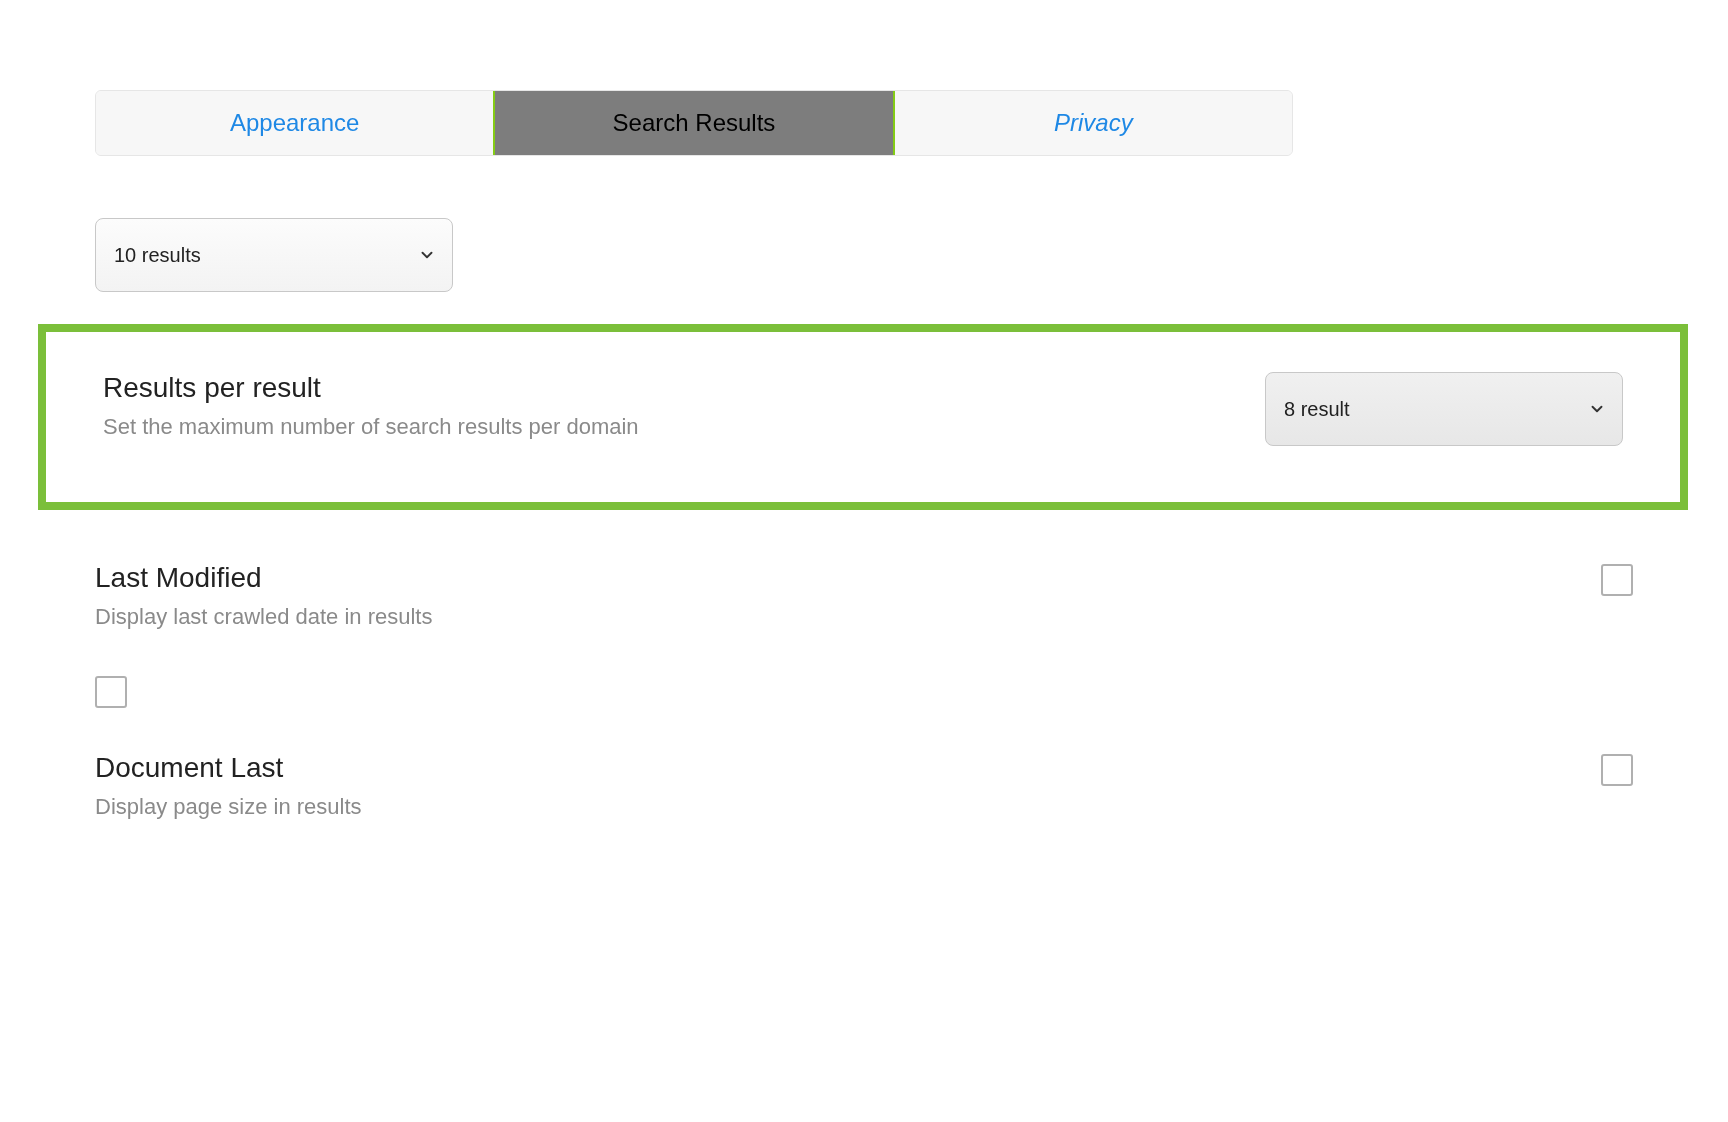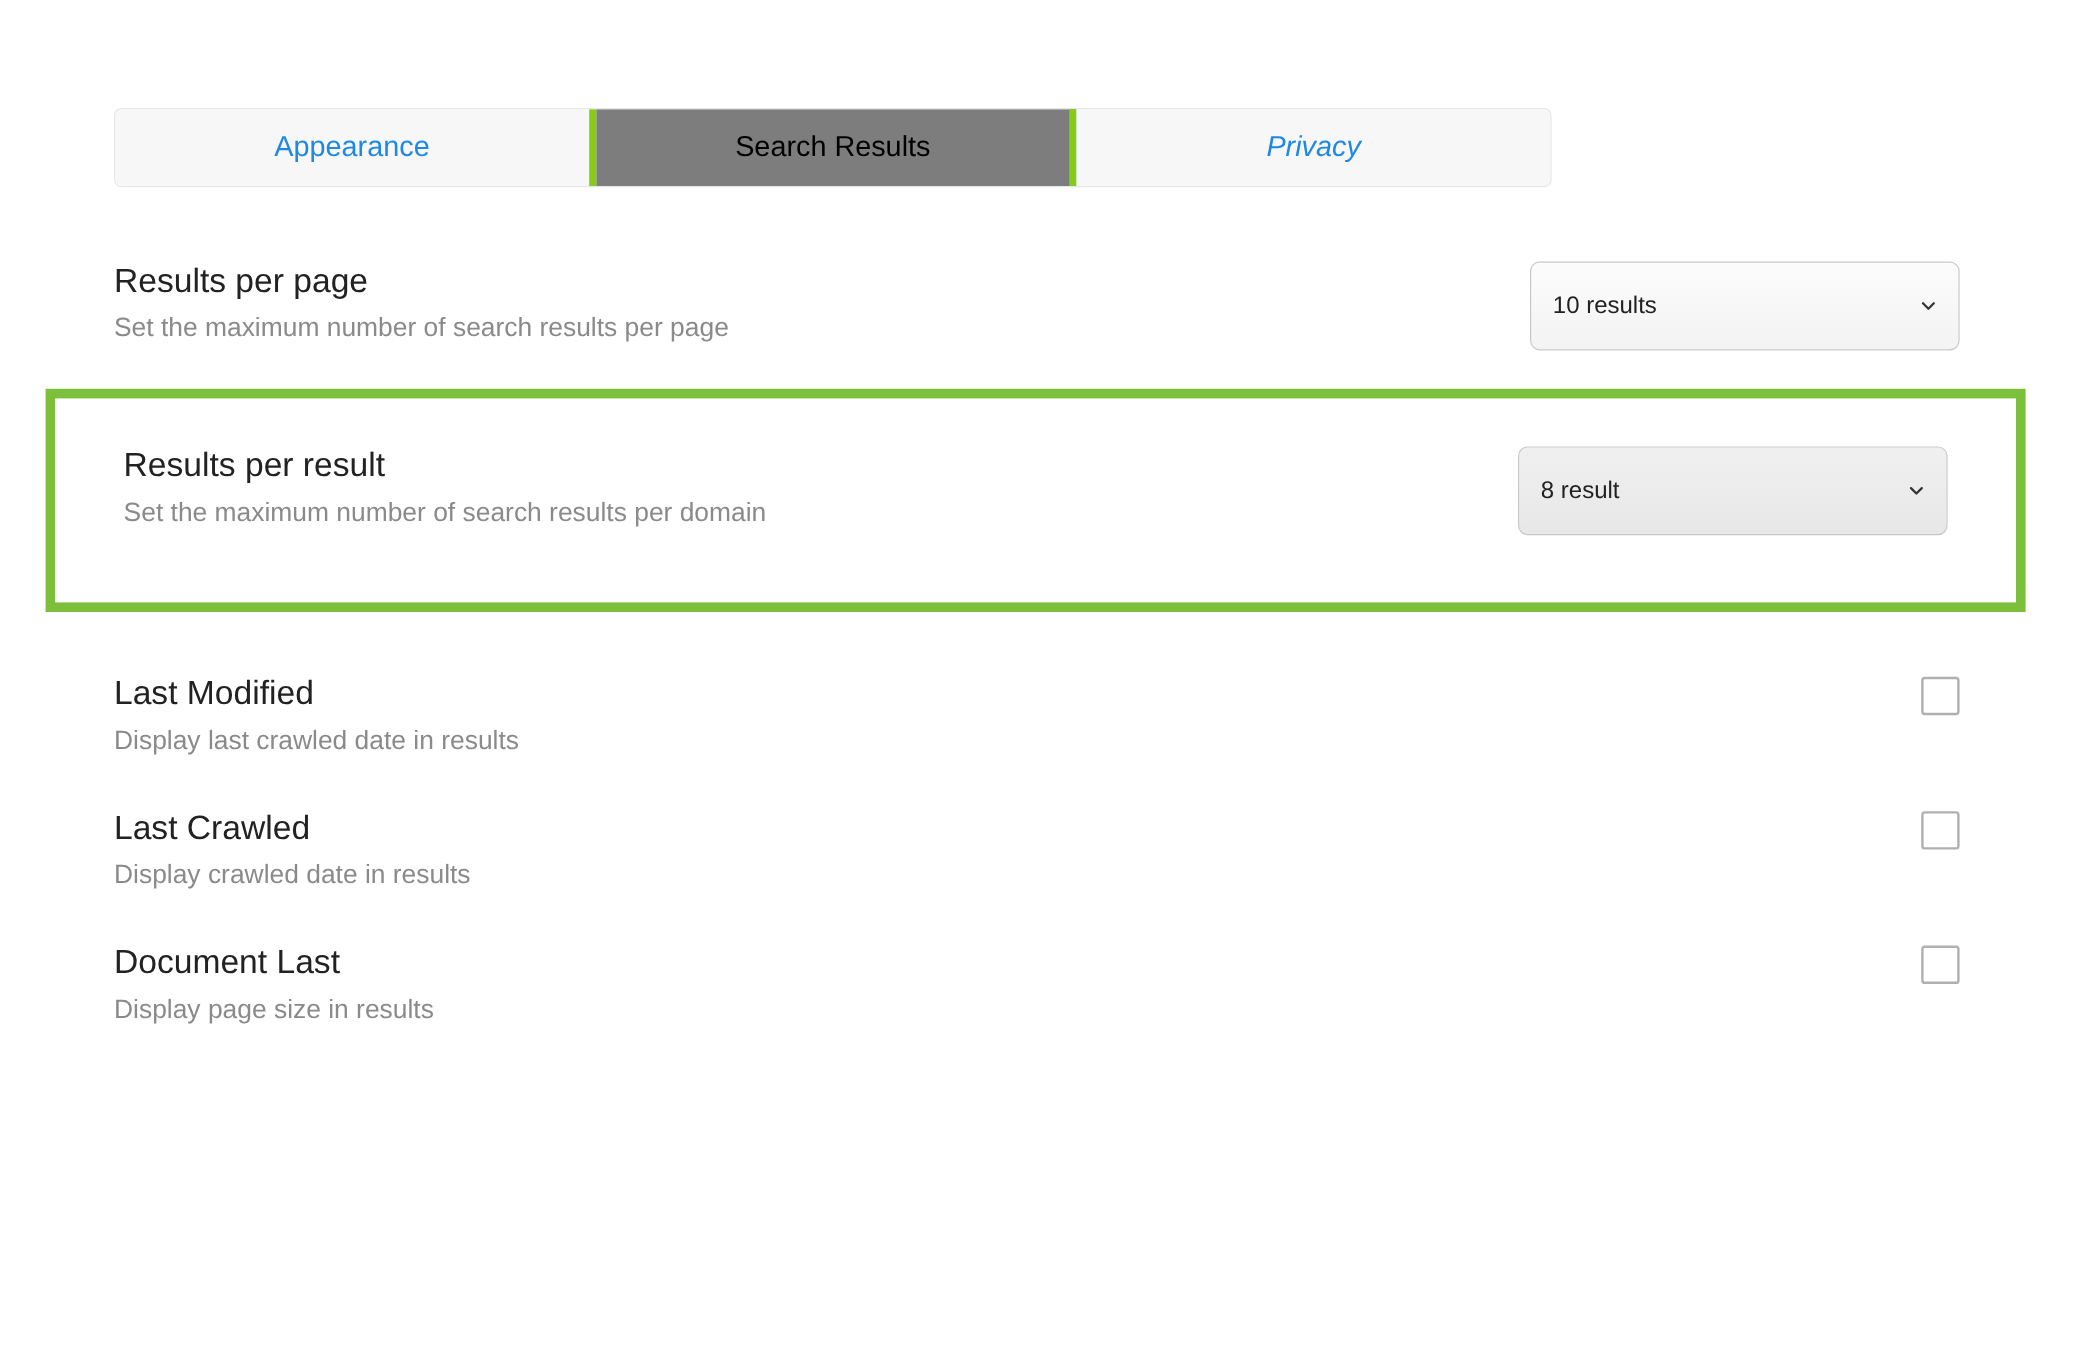--- a/index.html
+++ b/index.html
@@ -26,21 +26,21 @@
     background: #f7f7f7;
   }
   .tab {
     flex: 1 1 0;
     text-align: center;
     padding: 18px 10px;
     font-size: 24px;
     font-weight: 400;
     color: #1e88e5;
     background: #f7f7f7;
-    border-right: 6px solid #84cc16;
+    border-right: 2px solid #84cc16;
     cursor: pointer;
     user-select: none;
   }
   .tab:last-child { border-right: none; font-style: italic; }
   .tab.active {
     background: #7d7d7d;
     color: #000000;
   }
 
   .settings-list {
@@ -130,24 +130,20 @@
 
   <div class="tabs">
     <div class="tab">Appearance</div>
     <div class="tab active">Search Results</div>
     <div class="tab">Privacy</div>
   </div>
 
   <div class="settings-list">
 
     <div class="setting-row">
-      <div class="text-col">
-        <p class="setting-title">Results per page</p>
-        <p class="setting-desc">Set the maximum number of search results per page</p>
-      </div>
       <div class="control-col">
         <div class="select-wrap">
           <span>10 results</span>
           <span class="chev">
             <svg viewBox="0 0 24 24" width="18" height="18" fill="none" stroke="#333" stroke-width="2.5" stroke-linecap="round" stroke-linejoin="round">
                 <polyline points="6 9 12 15 18 9"></polyline>
               </svg>
           </span>
         </div>
       </div>
@@ -176,24 +172,20 @@
       <div class="text-col">
         <p class="setting-title">Last Modified</p>
         <p class="setting-desc">Display last crawled date in results</p>
       </div>
       <div class="control-col">
         <div class="checkbox"></div>
       </div>
     </div>
 
     <div class="setting-row">
-      <div class="text-col">
-        <p class="setting-title">Last Crawled</p>
-        <p class="setting-desc">Display crawled date in results</p>
-      </div>
       <div class="control-col">
         <div class="checkbox"></div>
       </div>
     </div>
 
     <div class="setting-row">
       <div class="text-col">
         <p class="setting-title">Document Last</p>
         <p class="setting-desc">Display page size in results</p>
       </div>

